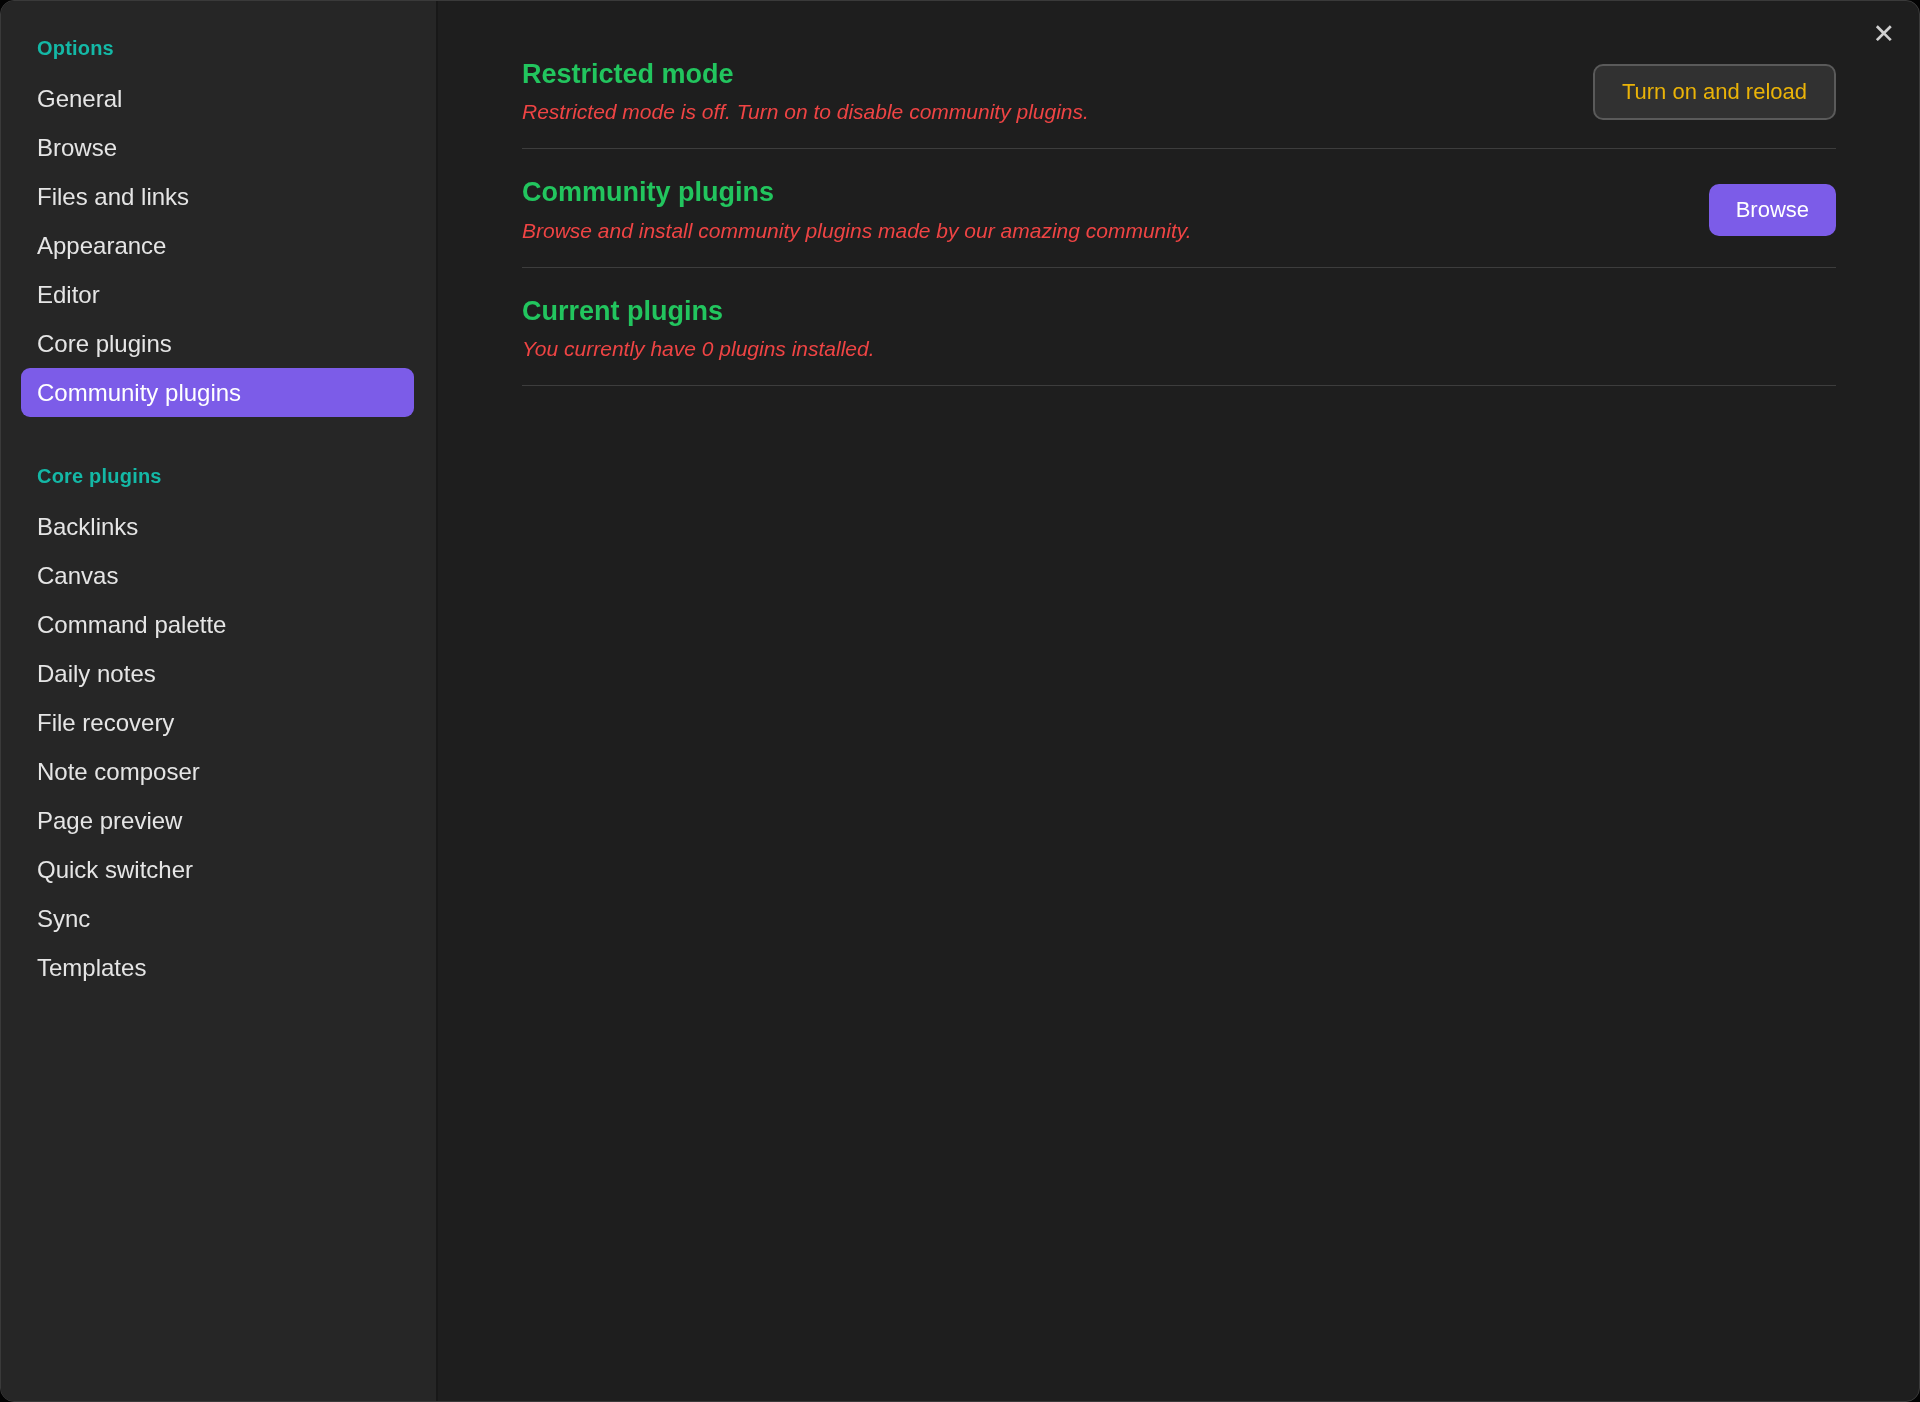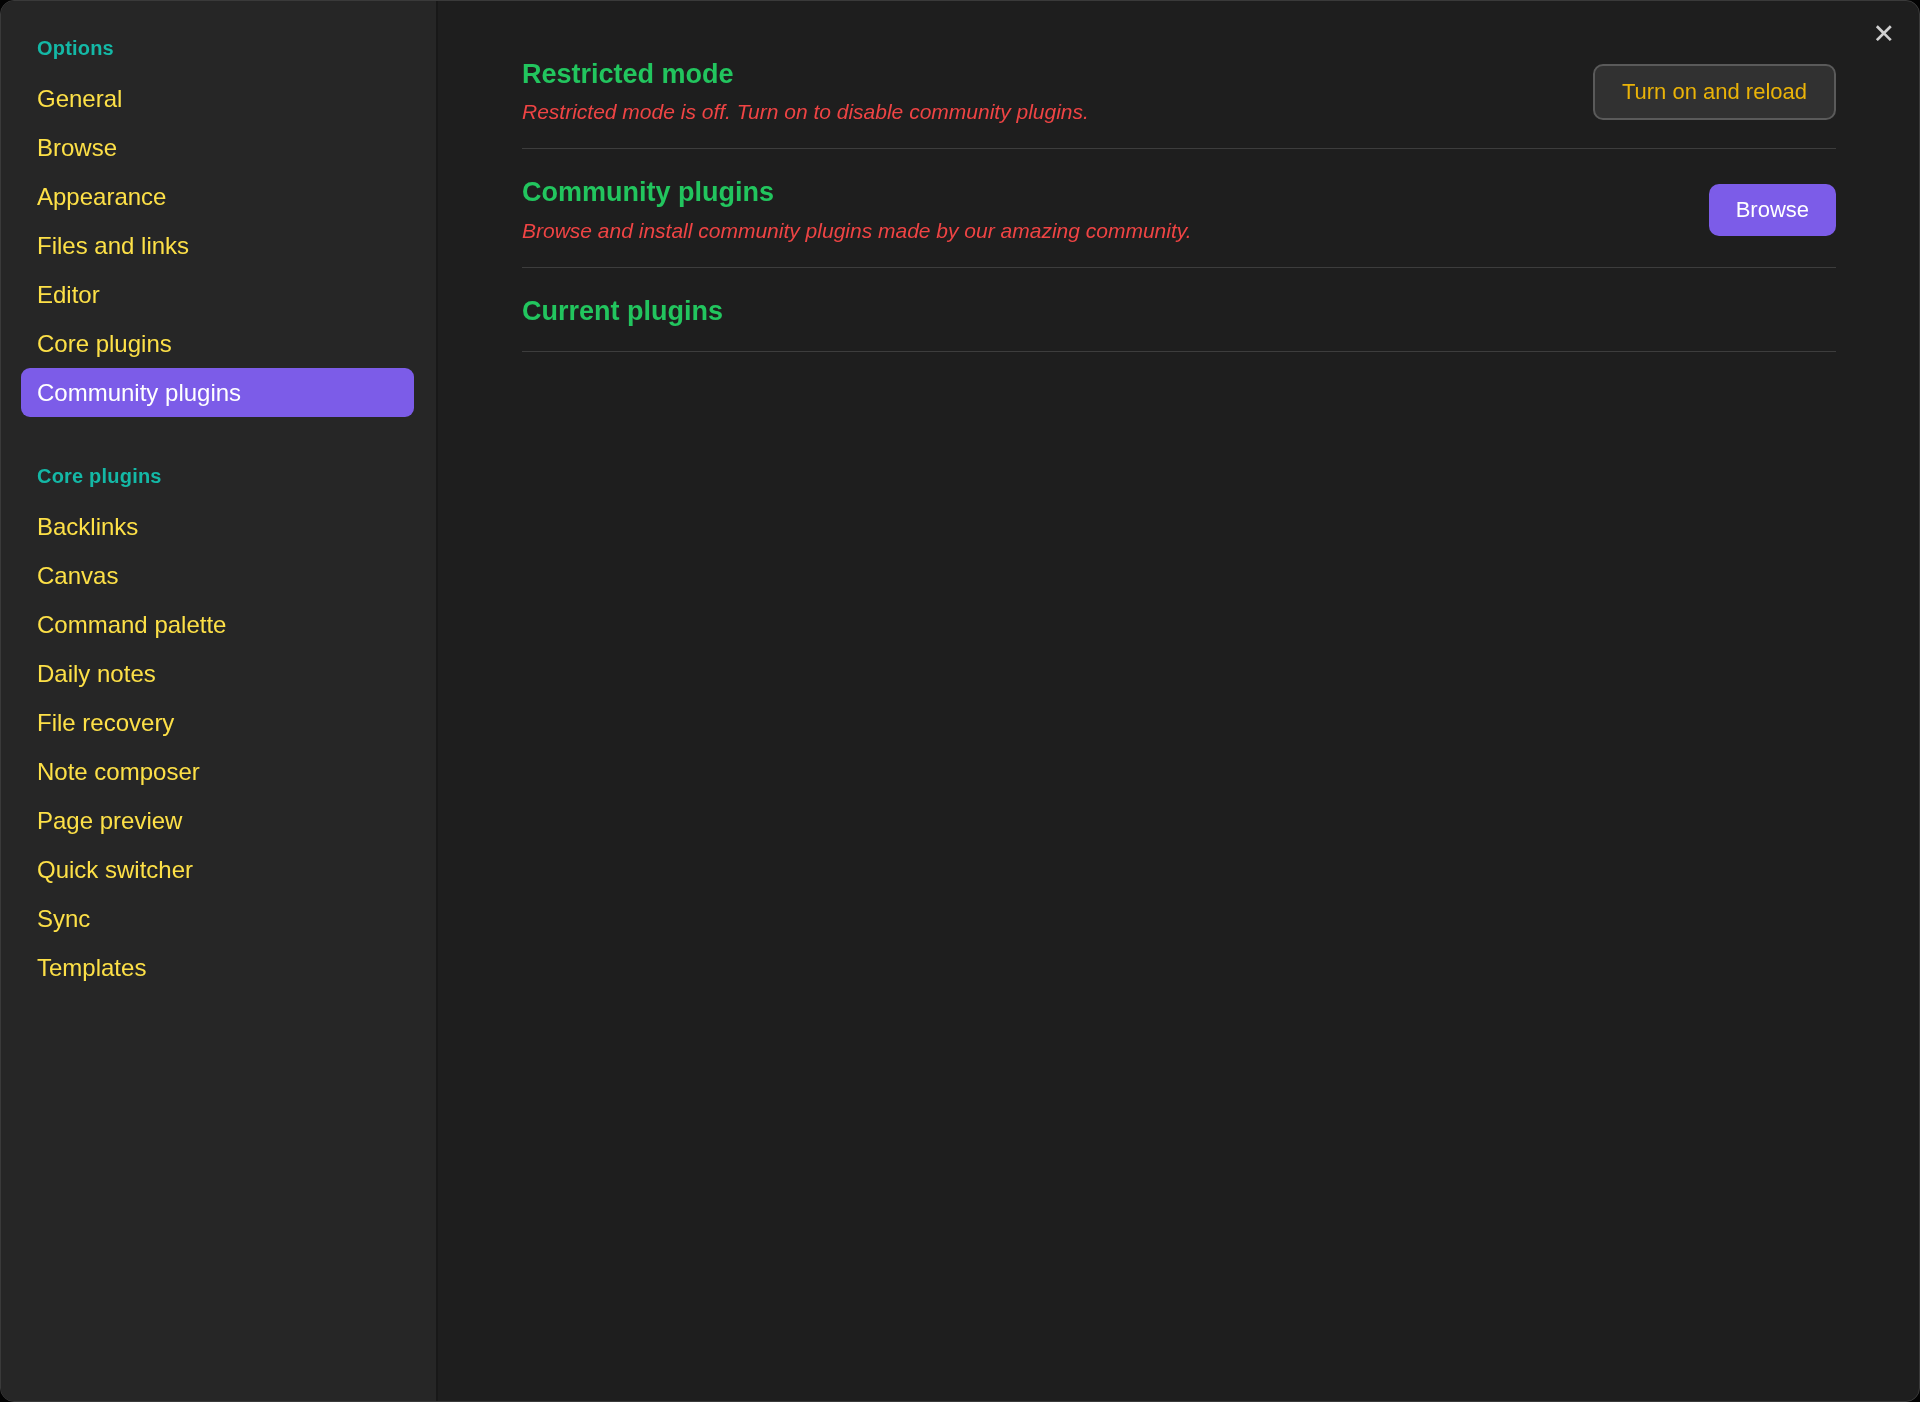--- a/index.html
+++ b/index.html
@@ -40,21 +40,21 @@
     margin-bottom: 14px;
     letter-spacing: 0.2px;
   }
   .nav-item {
     height: 49px;
     display: flex;
     align-items: center;
     padding: 0 16px;
     border-radius: 9px;
     font-size: 24px;
-    color: #fde047;
+    color: #e5e5e5;
     cursor: pointer;
     white-space: nowrap;
   }
   .nav-item.selected {
     background: var(--accent);
     color: #ffffff;
   }
   
   .content {
     flex: 1;
@@ -121,22 +121,22 @@
 </head>
 <body>
 
 <div class="modal">
 
   <aside class="sidebar">
     <div class="nav-section">
       <div class="nav-heading">Options</div>
       <div class="nav-item">General</div>
       <div class="nav-item">Browse</div>
+      <div class="nav-item">Files and links</div>
       <div class="nav-item">Appearance</div>
-      <div class="nav-item">Files and links</div>
       <div class="nav-item">Editor</div>
       <div class="nav-item">Core plugins</div>
       <div class="nav-item selected">Community plugins</div>
     </div>
     <div class="nav-section">
       <div class="nav-heading">Core plugins</div>
       <div class="nav-item">Backlinks</div>
       <div class="nav-item">Canvas</div>
       <div class="nav-item">Command palette</div>
       <div class="nav-item">Daily notes</div>
@@ -166,17 +166,18 @@
       <div class="row-info">
         <div class="row-title">Community plugins</div>
         <div class="row-desc">Browse and install community plugins made by our amazing community.</div>
       </div>
       <button class="btn btn-accent">Browse</button>
     </section>
 
     <section class="setting-row">
       <div class="row-info">
         <div class="row-title">Current plugins</div>
+        <div class="row-desc">You currently have 0 plugins installed.</div>
       </div>
     </section>
   </main>
 
 </div>
 
 </body></html>

